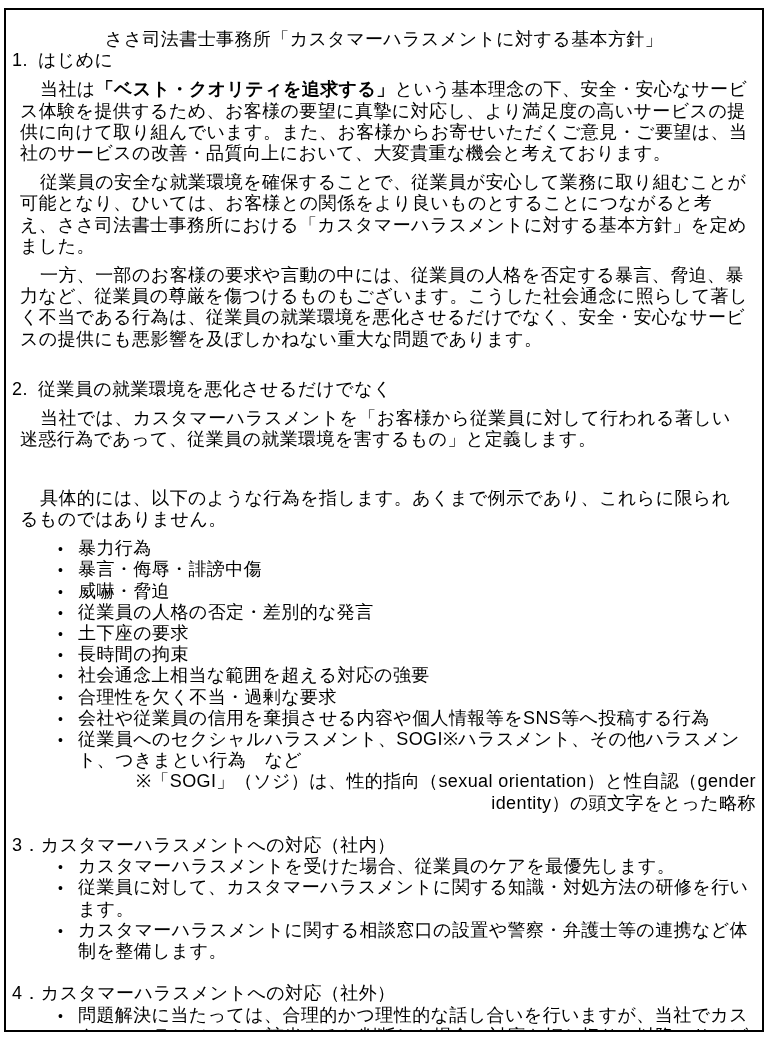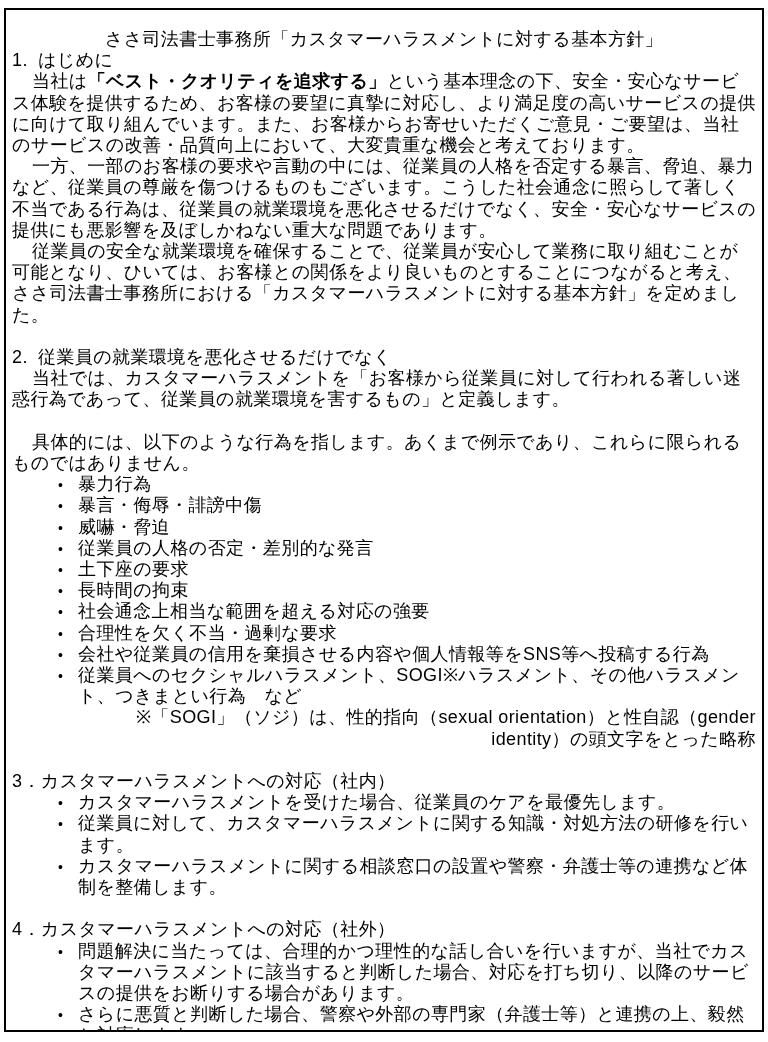--- a/index.html
+++ b/index.html
@@ -37,21 +37,21 @@
   }
   .sec-num {
     flex: 0 0 26px;
     white-space: nowrap;
   }
   .sec-title {
     flex: 1;
     font-family: Liberation Serif, serif;
   }
   p.para {
-    margin: 0;
+    margin: 8px;
     text-indent: 20px;
   }
   ul.bullets {
     list-style: none;
     margin: 0;
     padding: 0;
   }
   ul.bullets li {
     position: relative;
     padding-left: 66px;
@@ -76,22 +76,22 @@
 
 <div class="doc-border">
 
   <div class="doc-title">ささ司法書士事務所「カスタマーハラスメントに対する基本方針」</div>
 
   <div class="sec-head">
     <span class="sec-num">1.</span>
     <span class="sec-title">はじめに</span>
   </div>
   <p class="para"><span>当社は</span><b>「ベスト・クオリティを追求する」</b><span>という基本理念の下、安全・安心なサービス体験を提供するため、お客様の要望に真摯に対応し、より満足度の高いサービスの提供に向けて取り組んでいます。また、お客様からお寄せいただくご意見・ご要望は、当社のサービスの改善・品質向上において、大変貴重な機会と考えております。</span></p>
+  <p class="para">従業員の安全な就業環境を確保することで、従業員が安心して業務に取り組むことが可能となり、ひいては、お客様との関係をより良いものとすることにつながると考え、ささ司法書士事務所における「カスタマーハラスメントに対する基本方針」を定めました。</p>
   <p class="para">一方、一部のお客様の要求や言動の中には、従業員の人格を否定する暴言、脅迫、暴力など、従業員の尊厳を傷つけるものもございます。こうした社会通念に照らして著しく不当である行為は、従業員の就業環境を悪化させるだけでなく、安全・安心なサービスの提供にも悪影響を及ぼしかねない重大な問題であります。</p>
-  <p class="para">従業員の安全な就業環境を確保することで、従業員が安心して業務に取り組むことが可能となり、ひいては、お客様との関係をより良いものとすることにつながると考え、ささ司法書士事務所における「カスタマーハラスメントに対する基本方針」を定めました。</p>
 
   <div class="spacer"></div>
 
   <div class="sec-head">
     <span class="sec-num">2.</span>
     <span class="sec-title">従業員の就業環境を悪化させるだけでなく</span>
   </div>
   <p class="para">当社では、カスタマーハラスメントを「お客様から従業員に対して行われる著しい迷惑行為であって、従業員の就業環境を害するもの」と定義します。</p>
   <div class="spacer"></div>
   <p class="para">具体的には、以下のような行為を指します。あくまで例示であり、これらに限られるものではありません。</p>

